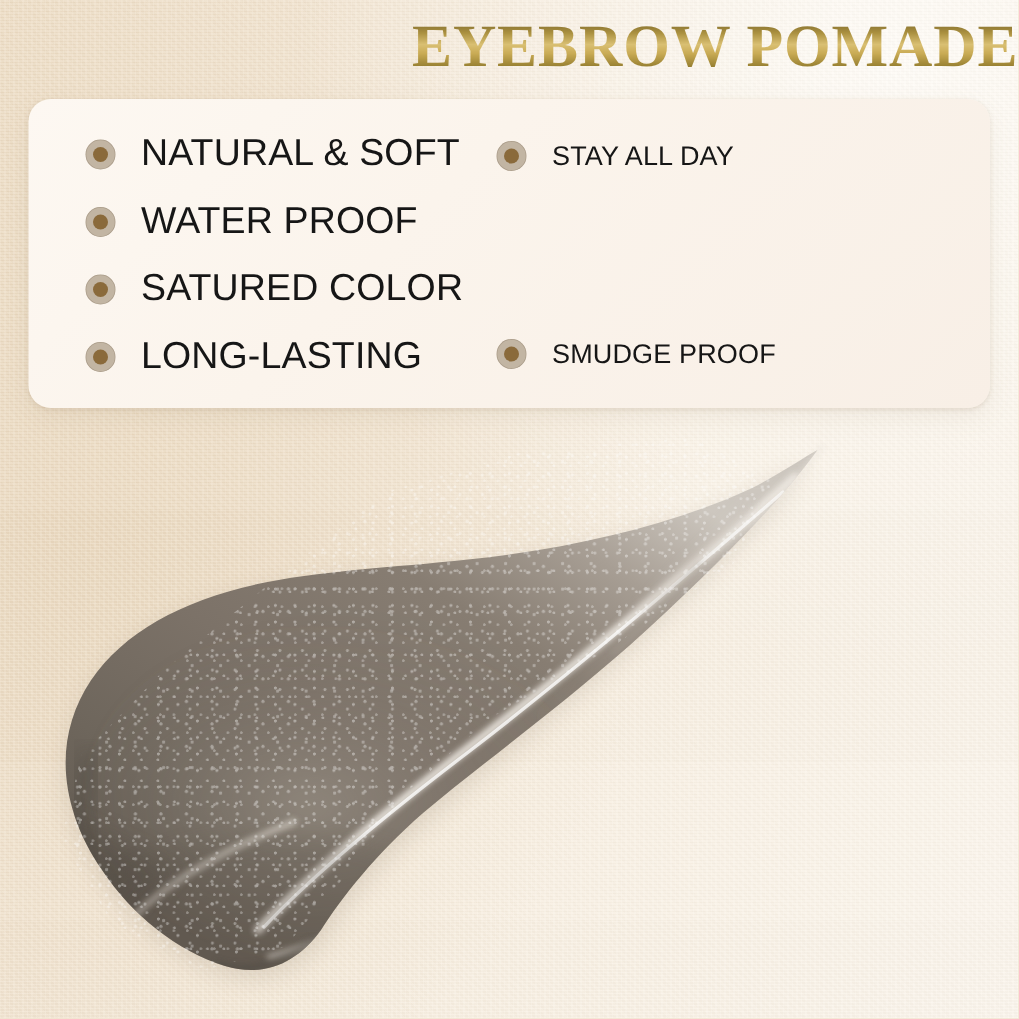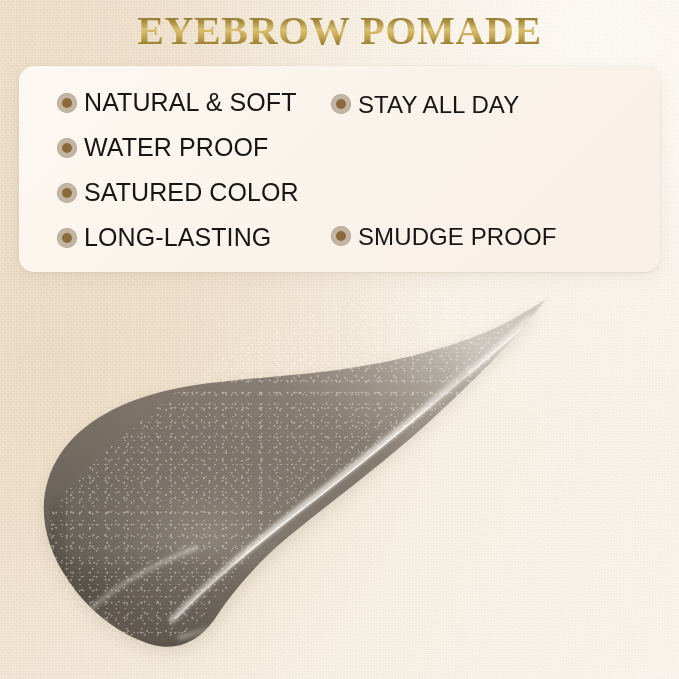--- a/index.html
+++ b/index.html
@@ -33,21 +33,21 @@
     background-image:
       repeating-linear-gradient(0deg,   rgba(255,255,255,.26) 0 1px, rgba(0,0,0,.018) 1px 2px),
       repeating-linear-gradient(90deg,  rgba(255,255,255,.20) 0 1px, rgba(0,0,0,.014) 1px 3px),
       repeating-linear-gradient(44deg,  rgba(0,0,0,.016) 0 2px, rgba(255,255,255,.10) 2px 4px);
   }
 
   
   #title-wrap {
     position:absolute;
     left:0; top:8px; width:679px;
-    text-align:center;
+    text-align:right;
     z-index:6;
   }
   #title {
     display:inline-block;
     font-family:"Liberation Serif", "DejaVu Serif", serif;
     font-weight:700;
     font-size:40px;
     line-height:46px;
     letter-spacing:.6px;
     white-space:nowrap;
@@ -86,21 +86,21 @@
     flex-direction:column;
     justify-content:space-between;
   }
   #col-left  { width:300px; padding-left:38px; }
   #col-right { width:341px; padding-left:12px; }
 
   .feature-item {
     height:48px;
     display:flex;
     align-items:center;
-    gap:7px;
+    gap:17px;
   }
 
   .bullet {
     flex:0 0 auto;
     width:20px; height:20px;
     border-radius:50%;
     background:#c2b5a3;
     display:flex;
     align-items:center;
     justify-content:center;
@@ -115,21 +115,21 @@
 
   .feature-label {
     font-family:"Liberation Sans", sans-serif;
     font-size:25px;
     line-height:27px;
     font-weight:400;
     letter-spacing:.1px;
     color:#161616;
     white-space:nowrap;
   }
-  #col-right .feature-label { font-size:24px; }
+  #col-right .feature-label { font-size:18px; }
   #col-right .feature-item:nth-child(4) .feature-label { font-size:23.5px; letter-spacing:-.2px; }
 
   
   #swatch-area {
     position:absolute;
     left:0; top:280px;
     width:679px; height:399px;
     z-index:3;
   }
   #swatch-svg { display:block; width:679px; height:399px; }

